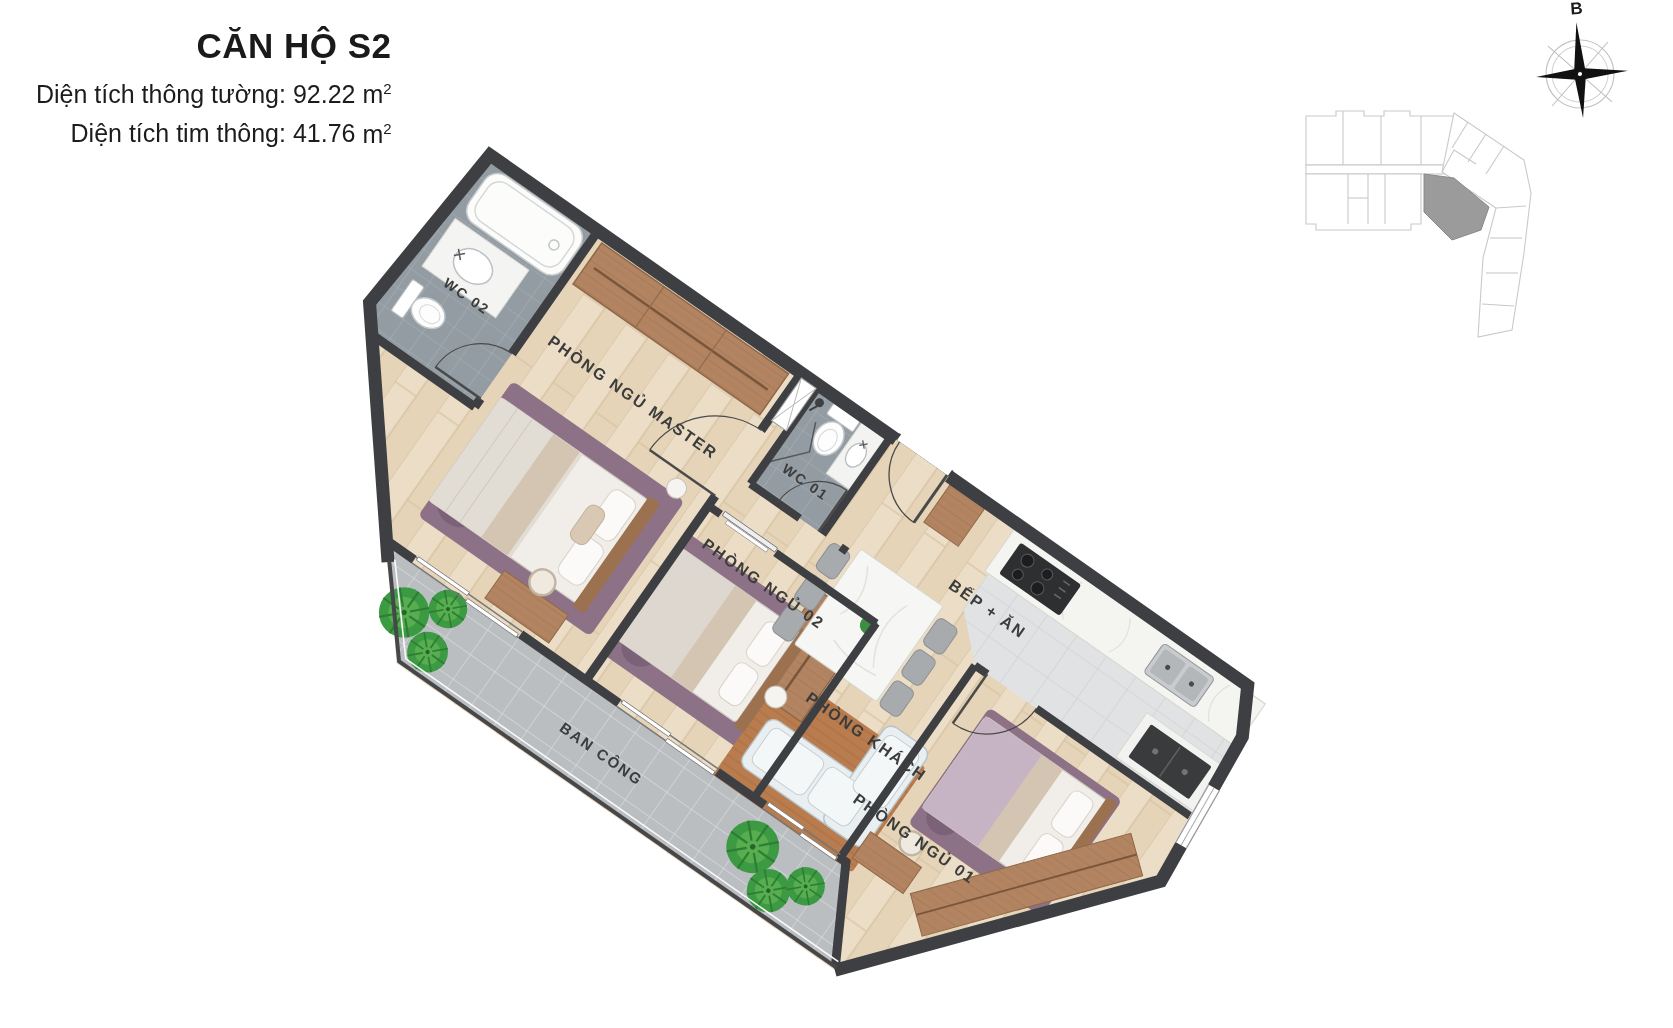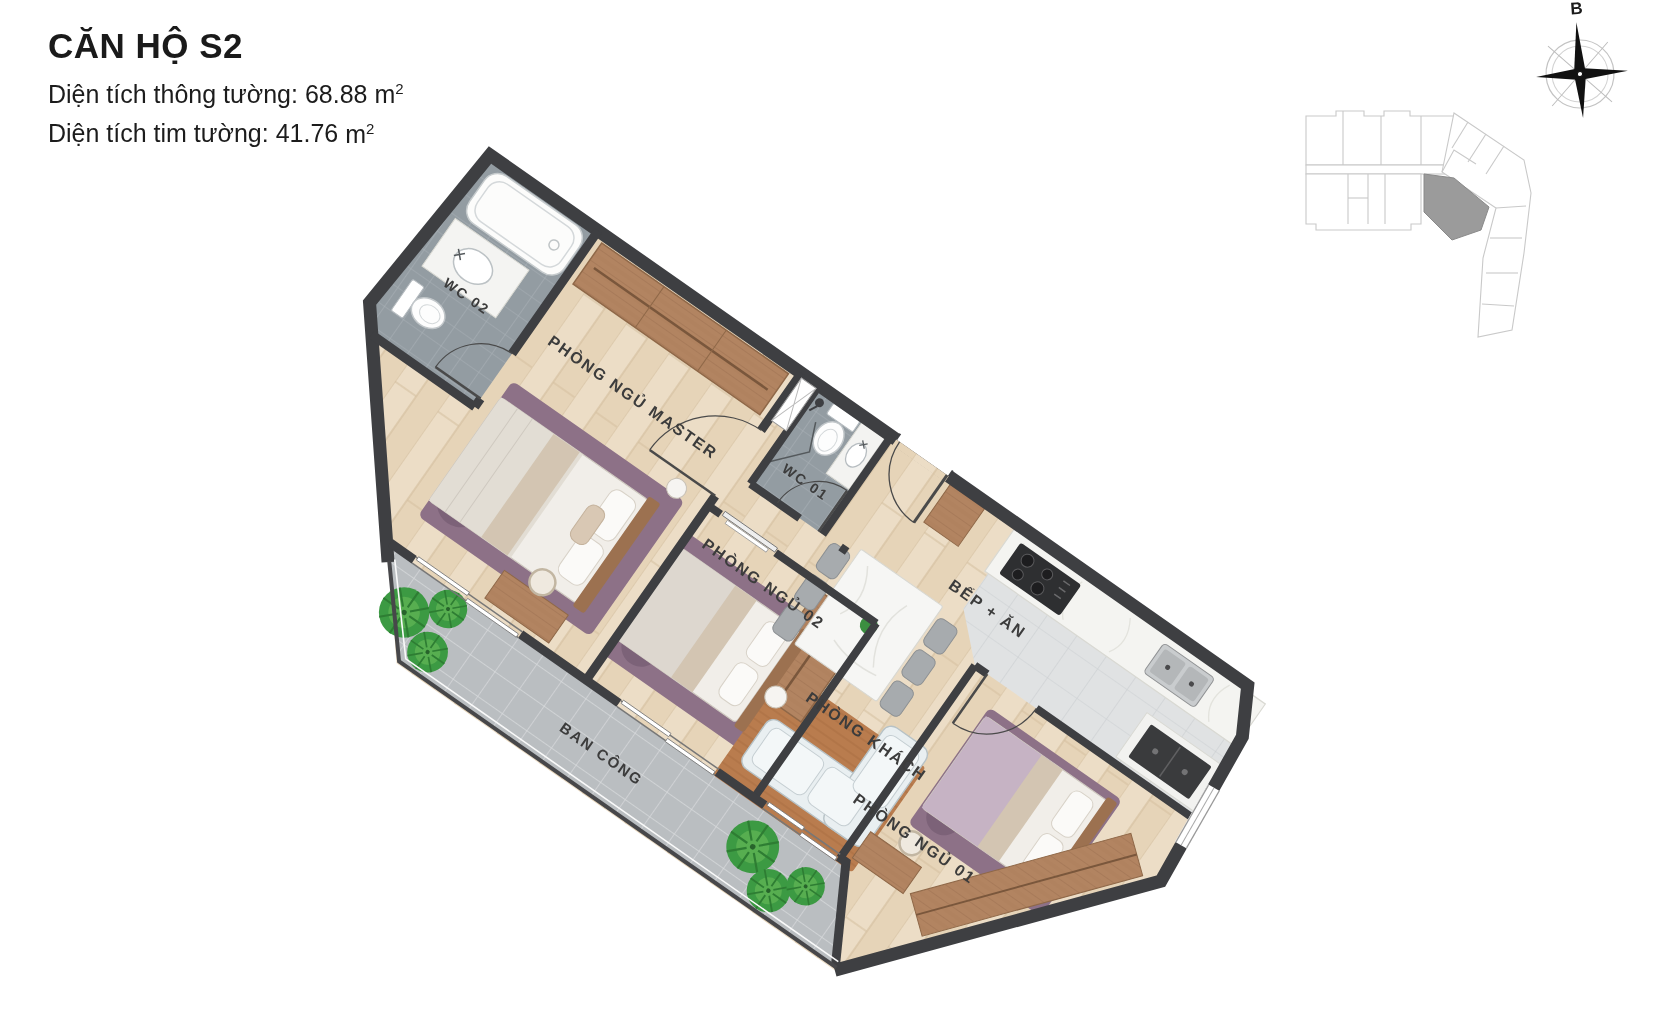--- a/index.html
+++ b/index.html
@@ -1,43 +1,43 @@
 <!DOCTYPE html>
 <html><head>
 <meta charset="utf-8">
 <style>
   html,body{margin:0;padding:0;}
   body{
     width:1673px;height:1028px;background:#ffffff;position:relative;overflow:hidden;
     font-family:"Liberation Sans", sans-serif;
   }
-  .header{position:absolute;left:48px;top:26px;color:#1a1a1a;}
+  .header{position:absolute;left:36px;top:26px;color:#1a1a1a;text-align:right;}
   .header h1{margin:0 0 14px 0;font-size:35px;font-weight:800;letter-spacing:.5px;}
   .header .area-line{font-size:25px;margin:10px 0;color:#1c1c1c;}
   .header .area-line sup{font-size:15px;}
   .plan-svg{position:absolute;left:0;top:0;}
   .compass{position:absolute;left:1518px;top:2px;}
   .keyplan{position:absolute;left:1228px;top:108px;}
   svg text.room-label{
     font-family:"Liberation Sans", sans-serif;
     fill:#3c3c3c;font-weight:700;letter-spacing:2px;
   }
 </style>
 </head>
 <body>
 
 <div class="header">
   <h1>CĂN HỘ S2</h1>
   <div class="area-line">
     <span>Diện tích thông tường:</span>
-    <span>68.88</span>
+    <span>92.22</span>
     <span><span>m</span><sup>2</sup></span>
   </div>
   <div class="area-line">
-    <span>Diện tích tim tường:</span>
+    <span>Diện tích tim thông:</span>
     <span>41.76</span>
     <span><span>m</span><sup>2</sup></span>
   </div>
 </div>
 
 <svg class="compass" width="150" height="150" viewBox="0 0 150 150">
   <g transform="translate(62,72) rotate(-4)">
     <circle r="34" fill="none" stroke="#c3c3c3" stroke-width="1.2"></circle>
     <circle r="28" fill="none" stroke="#d2d2d2" stroke-width="1"></circle>
     <path d="M -30,-30 L 30,30 M 30,-30 L -30,30" stroke="#bdbdbd" stroke-width="1"></path>

